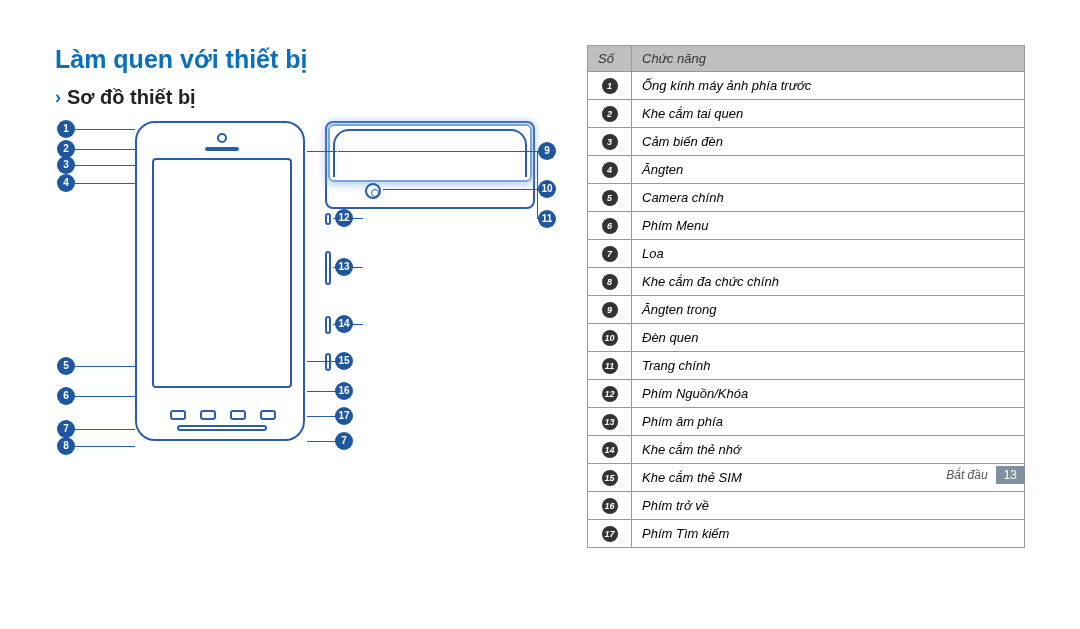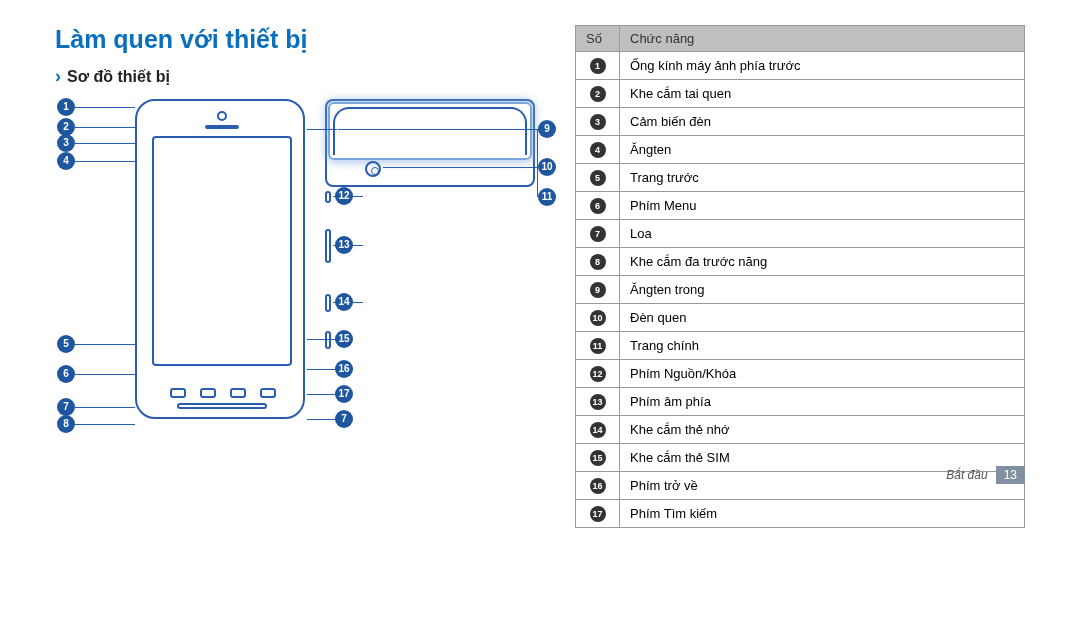--- a/index.html
+++ b/index.html
@@ -1,30 +1,30 @@
 <!DOCTYPE html>
 <html><head>
 <meta charset="utf-8">
 <style>
   * { box-sizing: border-box; margin: 0; padding: 0; }
   html, body { width: 1080px; height: 629px; background: #fff; font-family: Arial, sans-serif; }
   .page {
     width: 1080px; height: 509px;
-    padding: 25px 55px 20px 55px;
+    padding: 45px 55px 20px 55px;
     position: relative;
     display: flex;
     flex-direction: row;
-    gap: 40px;
+    gap: 52px;
   }
   .left-col { flex: 0 0 480px; position: relative; }
-  .right-col { flex: 1; display: flex; flex-direction: column; }
+  .right-col { flex: 1; display: flex; flex-direction: column; font-style: italic; }
   .title { color: #0a6fbf; font-size: 25px; font-weight: bold; margin-bottom: 12px; }
   .subtitle-row { display: flex; align-items: center; gap: 6px; margin-bottom: 12px; }
   .chev { color: #0a6fbf; font-size: 18px; font-weight: bold; }
-  .subtitle { font-size: 16px; font-weight: bold; color: #222; }
+  .subtitle { font-size: 20px; font-weight: bold; color: #222; }
   .diagram-area { position: relative; width: 480px; height: 360px; }
 
   .tablet-front {
     position: absolute; left: 80px; top: 0;
     width: 170px; height: 320px;
     border: 2px solid #2a5db0; border-radius: 20px;
     background: #fff;
   }
   .tablet-screen {
     position: absolute; left: 15px; top: 35px;
@@ -200,33 +200,33 @@
           <tr>
             <td><span class="num-badge">3</span></td>
             <td>Cảm biến đèn</td>
           </tr>
           <tr>
             <td><span class="num-badge">4</span></td>
             <td>Ăngten</td>
           </tr>
           <tr>
             <td><span class="num-badge">5</span></td>
-            <td>Trang trước</td>
+            <td>Camera chính</td>
           </tr>
           <tr>
             <td><span class="num-badge">6</span></td>
             <td>Phím Menu</td>
           </tr>
           <tr>
             <td><span class="num-badge">7</span></td>
             <td>Loa</td>
           </tr>
           <tr>
             <td><span class="num-badge">8</span></td>
-            <td>Khe cắm đa trước năng</td>
+            <td>Khe cắm đa chức chính</td>
           </tr>
           <tr>
             <td><span class="num-badge">9</span></td>
             <td>Ăngten trong</td>
           </tr>
           <tr>
             <td><span class="num-badge">10</span></td>
             <td>Đèn quen</td>
           </tr>
           <tr>

